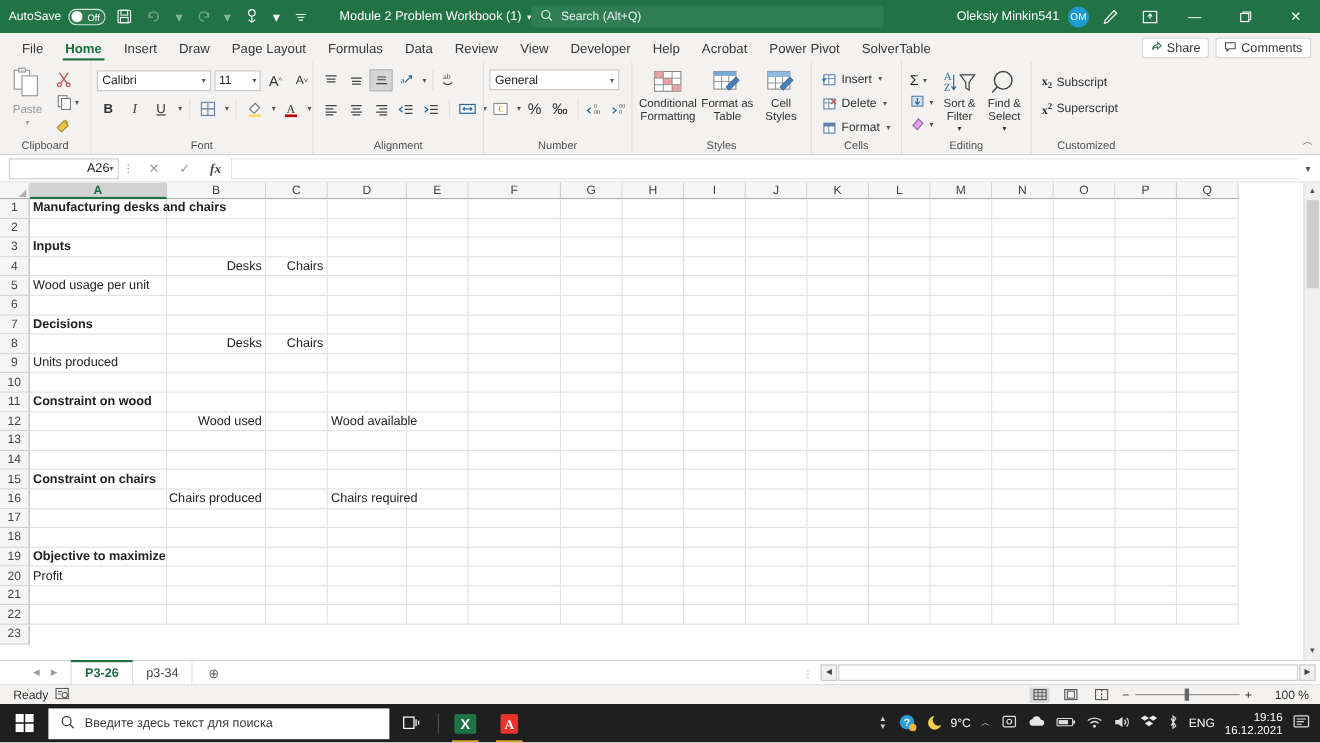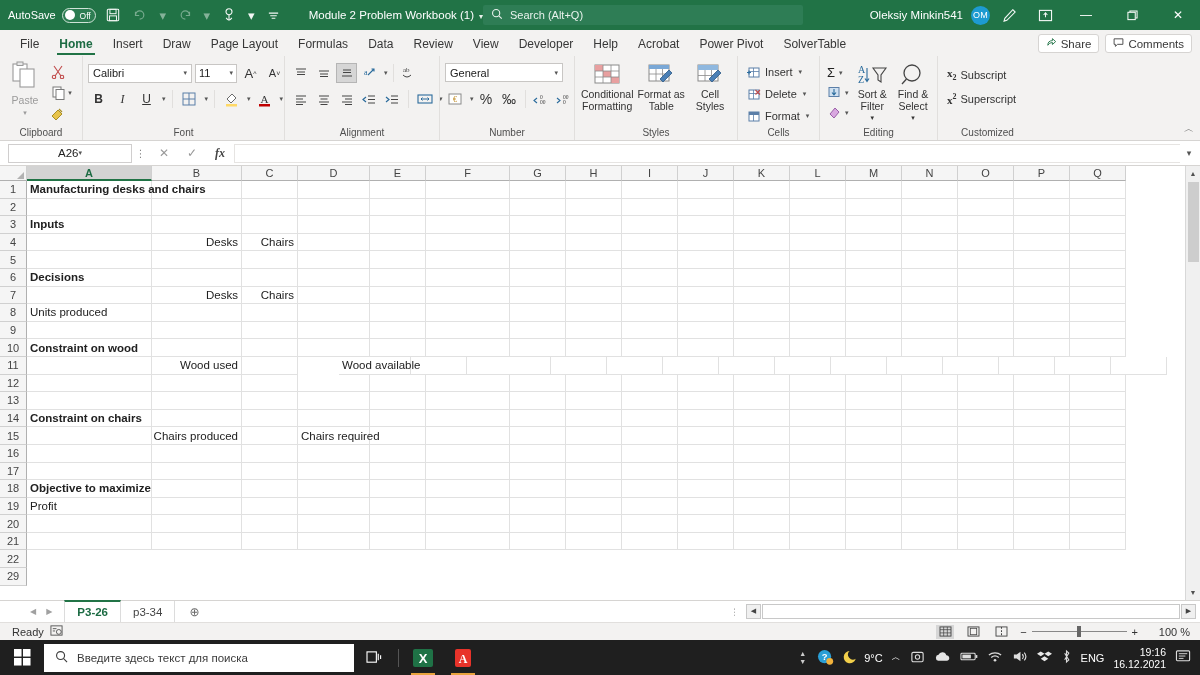--- a/index.html
+++ b/index.html
@@ -126,22 +126,22 @@
   .iconcol { display:flex; flex-direction:column; gap:1px; padding-top:2px; }
   .icobtn { display:flex; align-items:center; font-size:12px; gap:2px; height:19px; padding:0 2px;}
   .ribbon-collapse { position:absolute; right:6px; bottom:4px; font-size:10px; color:#555; }
 
   
   .fbar {
     height:25px; flex:0 0 25px; display:flex; align-items:center;
     background:#fff; border-bottom:1px solid #d6d4d2; padding:0 2px; gap:0;
   }
   .namebox {
-    width:124px; height:19px; margin-left:6px; border:1px solid #d0cece; background:#fff;
-    display:flex; align-items:center; justify-content:center; padding:0 4px; font-size:11.5px;
+    width:100px; height:19px; margin-left:6px; border:1px solid #d0cece; background:#fff;
+    display:flex; align-items:center; justify-content:flex-end; padding:0 4px; font-size:11.5px;
   }
   .fb-dots { width:18px; text-align:center; color:#868686; font-size:10px; letter-spacing:1px;}
   .fb-btn { width:28px; text-align:center; color:#999; font-size:12px; }
   .fb-btn.fx { color:#444; font-style:italic; font-family:"Liberation Serif", serif; font-weight:600;}
   .fb-input {
     flex:1; height:19px; border:1px solid #e6e4e2; border-right:none; background:#fff; margin-right:0;
   }
   .fb-caret { width:18px; text-align:center; color:#555; font-size:9px; }
 
   
@@ -755,21 +755,21 @@
               <div class="rh">13</div>
               <div class="rh">14</div>
               <div class="rh">15</div>
               <div class="rh">16</div>
               <div class="rh">17</div>
               <div class="rh">18</div>
               <div class="rh">19</div>
               <div class="rh">20</div>
               <div class="rh">21</div>
               <div class="rh">22</div>
-              <div class="rh">29</div>
+              <div class="rh">23</div>
             </div>
           <div class="cells" id="cells">
               <div class="grow">
                 <div class="gc b ovf" style="width: 125px; z-index: 2;">Manufacturing desks and chairs</div>
                 <div class="gc" style="width: 90px;"></div>
                 <div class="gc" style="width: 56px;"></div>
                 <div class="gc" style="width: 72px;"></div>
                 <div class="gc" style="width: 56px;"></div>
                 <div class="gc" style="width: 84px;"></div>
                 <div class="gc" style="width: 56px;"></div>
@@ -835,20 +835,39 @@
                 <div class="gc" style="width: 56px;"></div>
                 <div class="gc" style="width: 56px;"></div>
                 <div class="gc" style="width: 56px;"></div>
                 <div class="gc" style="width: 56px;"></div>
                 <div class="gc" style="width: 56px;"></div>
                 <div class="gc" style="width: 56px;"></div>
                 <div class="gc" style="width: 56px;"></div>
                 <div class="gc" style="width: 56px;"></div>
               </div>
               <div class="grow">
+                <div class="gc ovf" style="width: 125px; z-index: 2;">Wood usage per unit</div>
+                <div class="gc" style="width: 90px;"></div>
+                <div class="gc" style="width: 56px;"></div>
+                <div class="gc" style="width: 72px;"></div>
+                <div class="gc" style="width: 56px;"></div>
+                <div class="gc" style="width: 84px;"></div>
+                <div class="gc" style="width: 56px;"></div>
+                <div class="gc" style="width: 56px;"></div>
+                <div class="gc" style="width: 56px;"></div>
+                <div class="gc" style="width: 56px;"></div>
+                <div class="gc" style="width: 56px;"></div>
+                <div class="gc" style="width: 56px;"></div>
+                <div class="gc" style="width: 56px;"></div>
+                <div class="gc" style="width: 56px;"></div>
+                <div class="gc" style="width: 56px;"></div>
+                <div class="gc" style="width: 56px;"></div>
+                <div class="gc" style="width: 56px;"></div>
+              </div>
+              <div class="grow">
                 <div class="gc" style="width: 125px;"></div>
                 <div class="gc" style="width: 90px;"></div>
                 <div class="gc" style="width: 56px;"></div>
                 <div class="gc" style="width: 72px;"></div>
                 <div class="gc" style="width: 56px;"></div>
                 <div class="gc" style="width: 84px;"></div>
                 <div class="gc" style="width: 56px;"></div>
                 <div class="gc" style="width: 56px;"></div>
                 <div class="gc" style="width: 56px;"></div>
                 <div class="gc" style="width: 56px;"></div>
@@ -952,21 +971,21 @@
                 <div class="gc" style="width: 56px;"></div>
                 <div class="gc" style="width: 56px;"></div>
                 <div class="gc" style="width: 56px;"></div>
                 <div class="gc" style="width: 56px;"></div>
                 <div class="gc" style="width: 56px;"></div>
               </div>
               <div class="grow">
                 <div class="gc" style="width: 125px;"></div>
                 <div class="gc r" style="width: 90px;">Wood used</div>
                 <div class="gc" style="width: 56px;"></div>
-                <div class="gc ovf" style="width: 72px; z-index: 2; margin-left: 41px;">Wood available</div>
+                <div class="gc ovf" style="width: 72px; z-index: 2;">Wood available</div>
                 <div class="gc" style="width: 56px;"></div>
                 <div class="gc" style="width: 84px;"></div>
                 <div class="gc" style="width: 56px;"></div>
                 <div class="gc" style="width: 56px;"></div>
                 <div class="gc" style="width: 56px;"></div>
                 <div class="gc" style="width: 56px;"></div>
                 <div class="gc" style="width: 56px;"></div>
                 <div class="gc" style="width: 56px;"></div>
                 <div class="gc" style="width: 56px;"></div>
                 <div class="gc" style="width: 56px;"></div>

